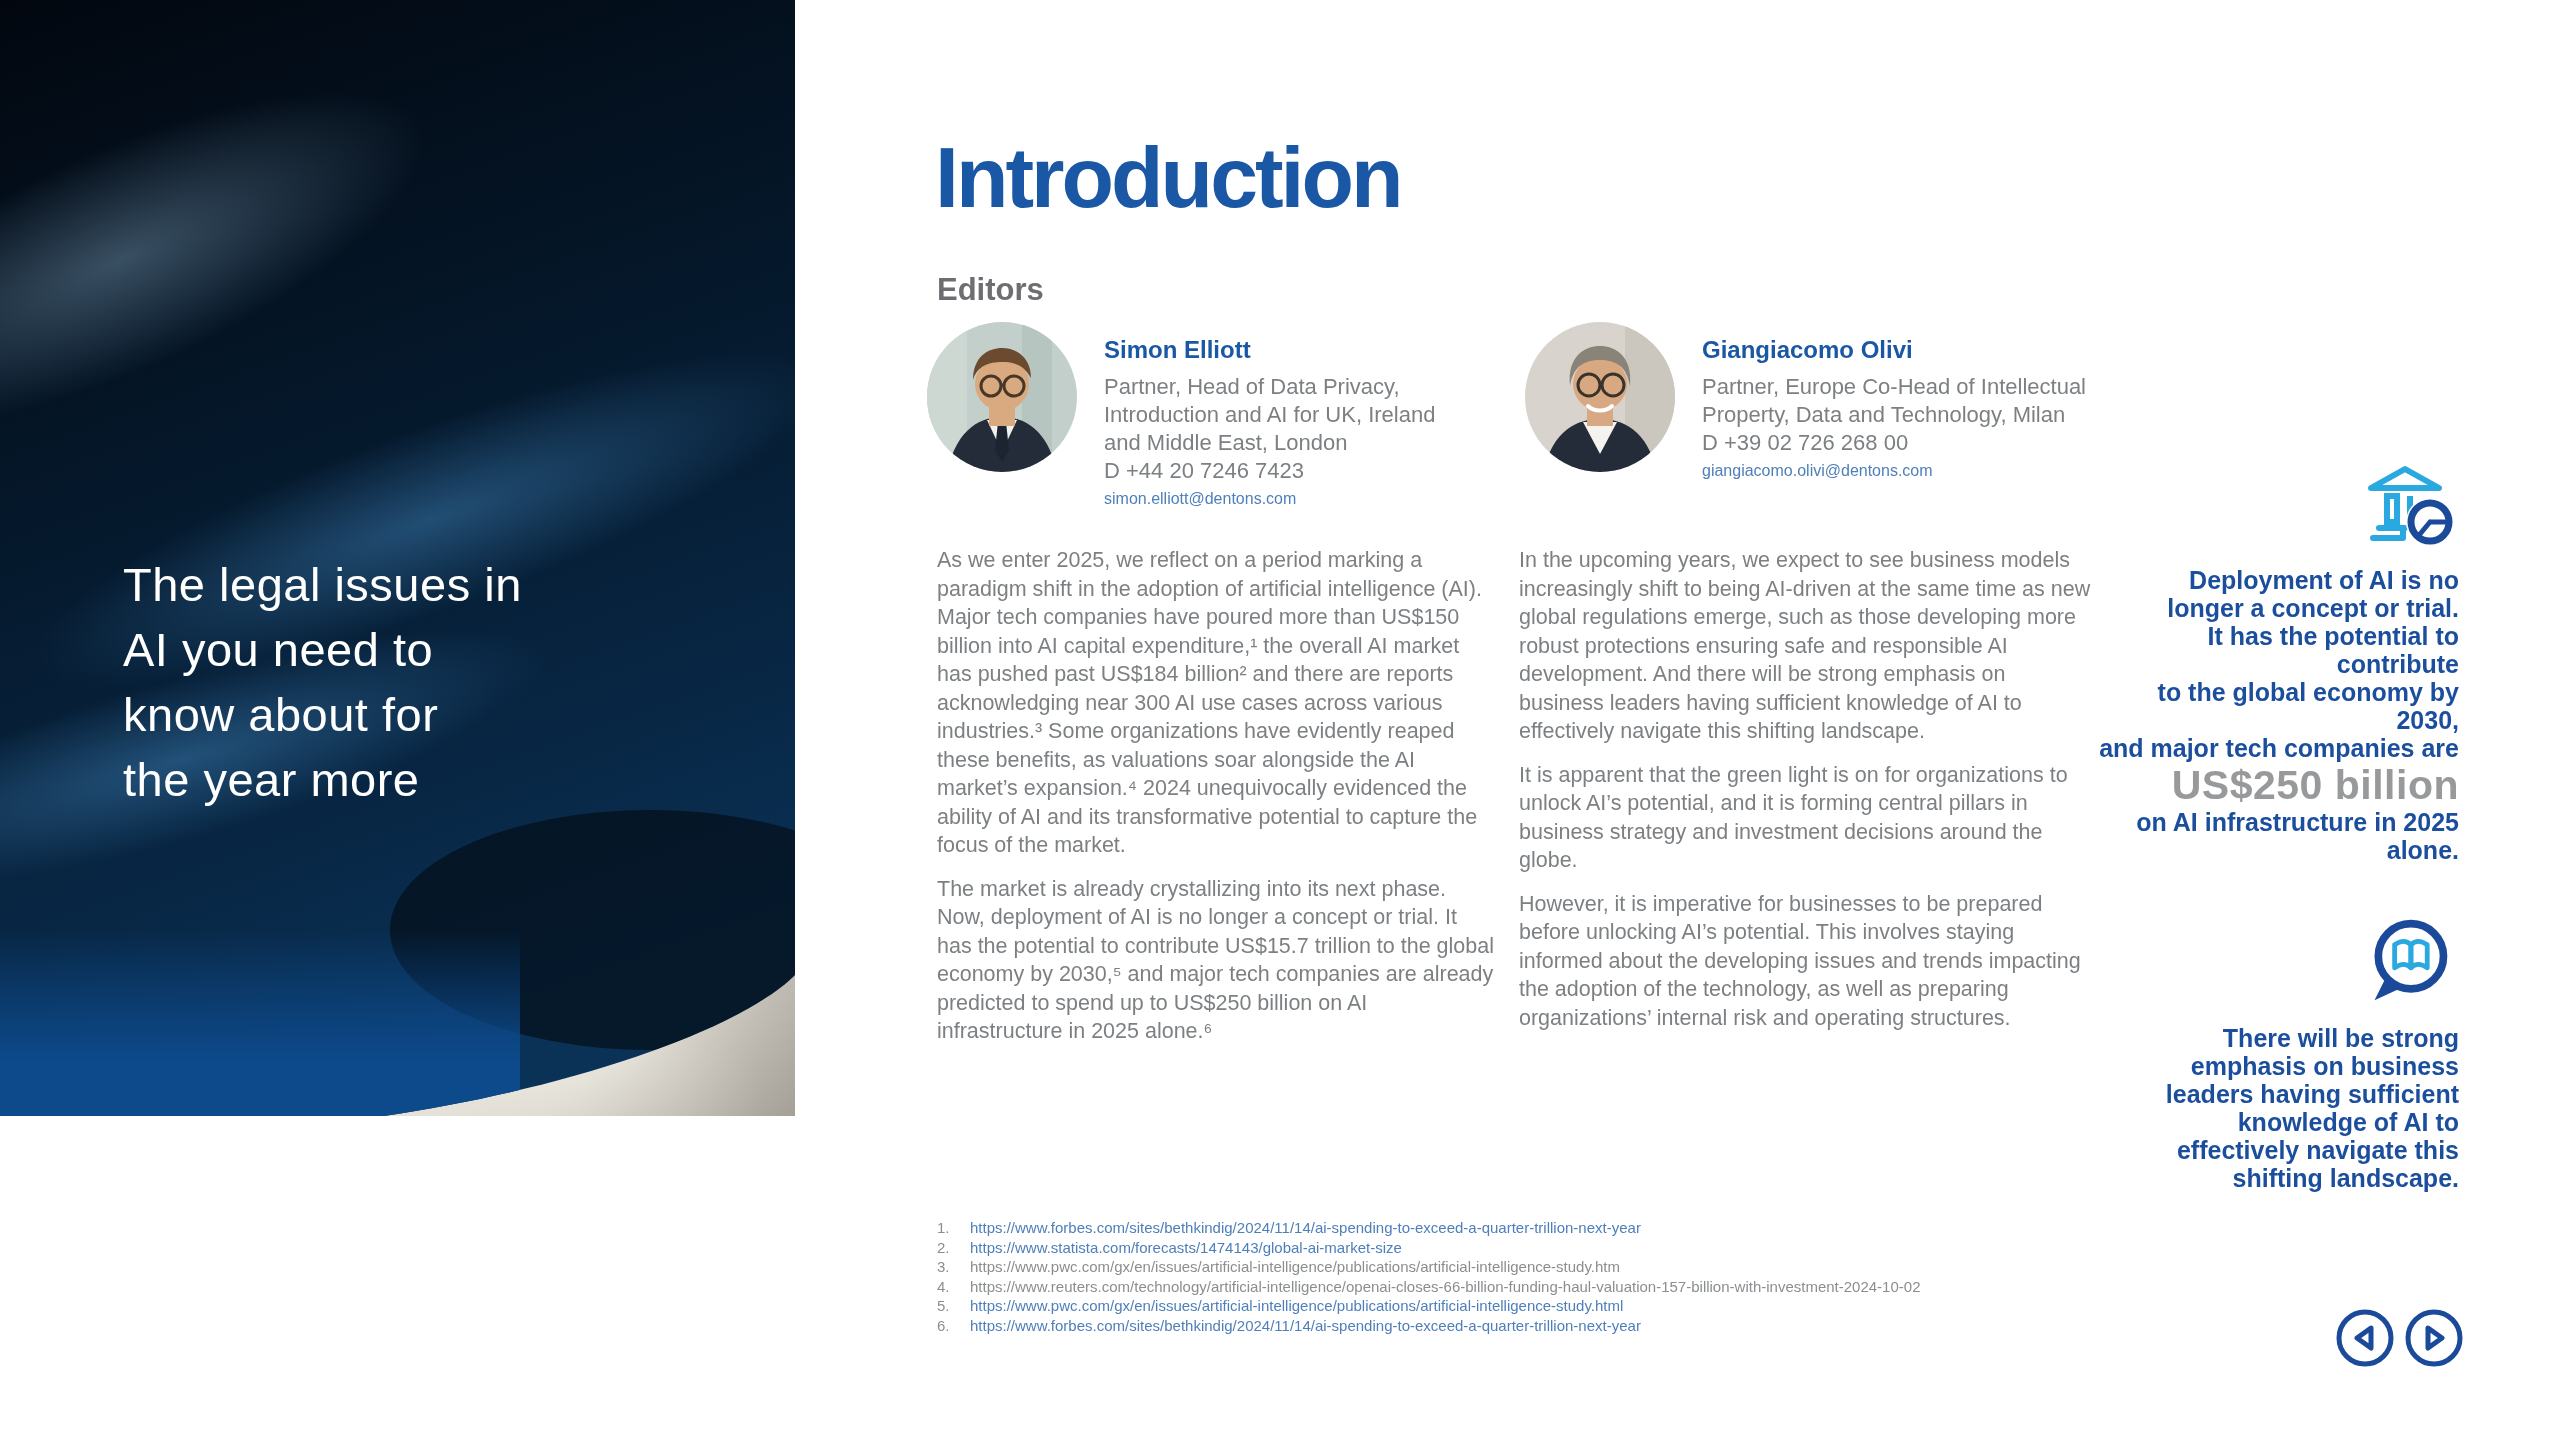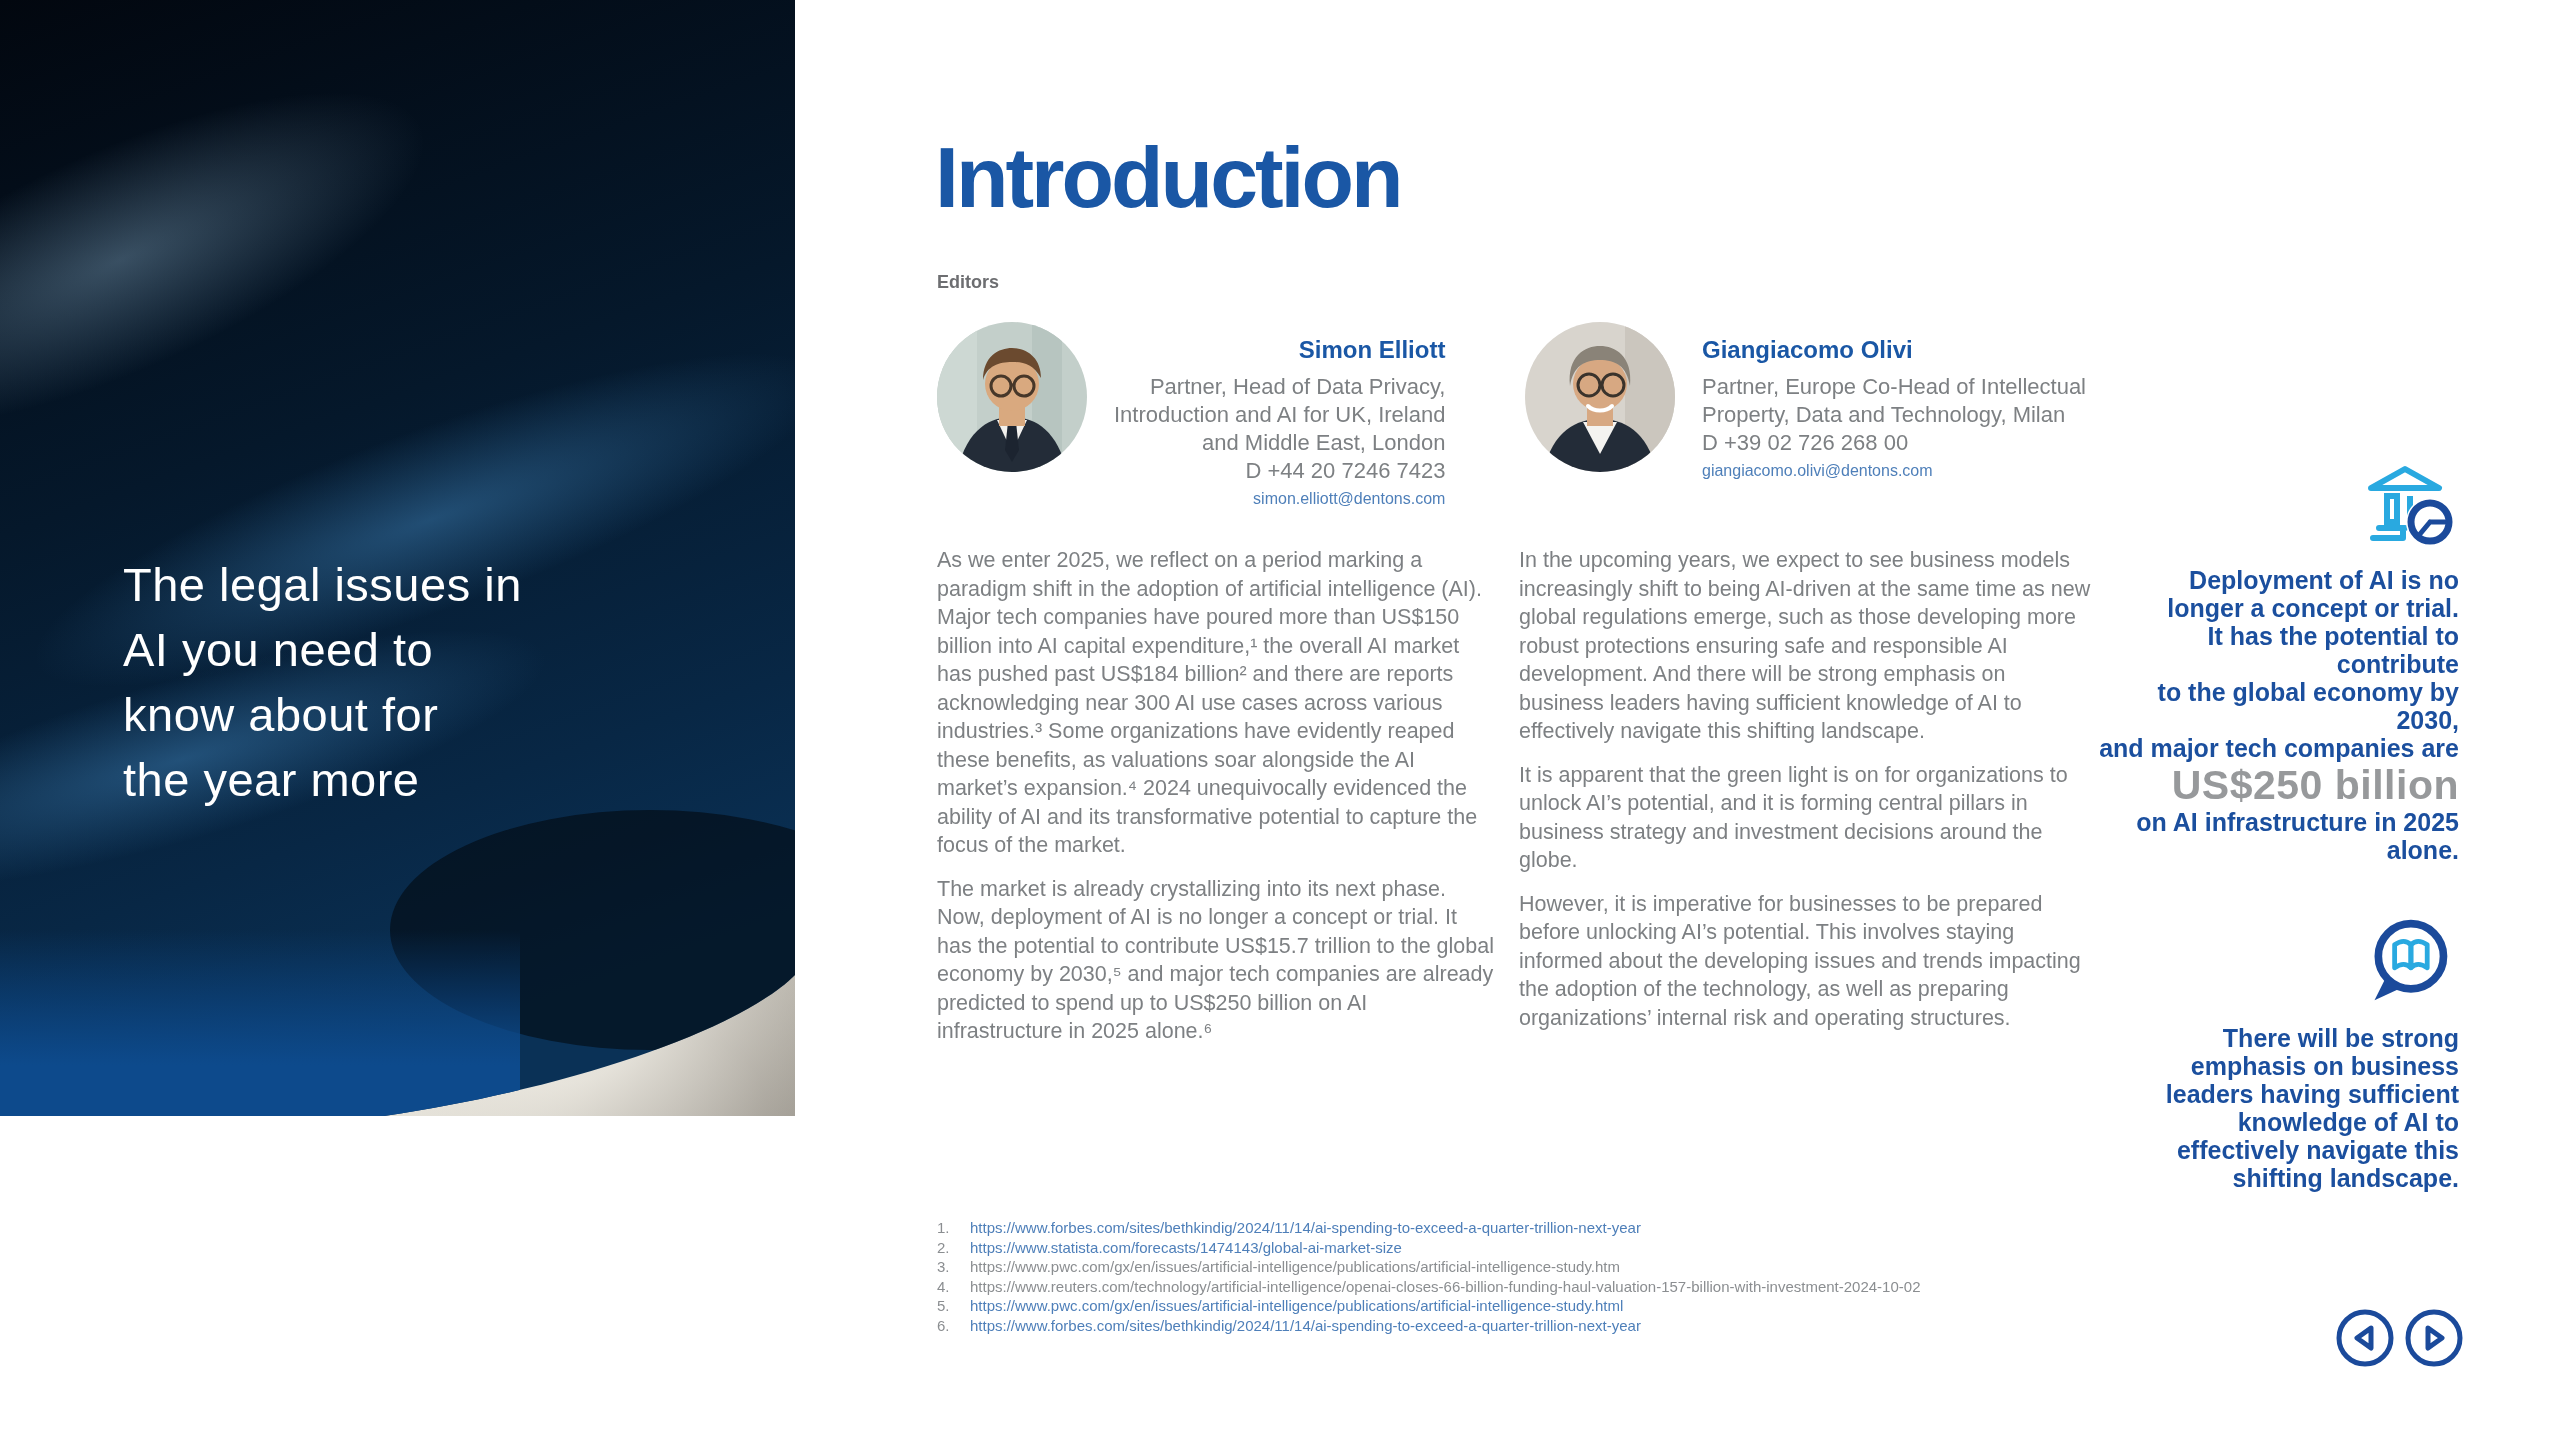--- a/index.html
+++ b/index.html
@@ -24,24 +24,24 @@
   .cover-title { position:absolute; left:123px; top:552px; color:#ffffff; font-weight:300;
     font-size:47px; line-height:65px; letter-spacing:.5px; }
   .cover-footer { position:absolute; left:125px; top:1356px; font-size:20px; display:flex; align-items:baseline; }
   .page-num { color:#42484d; font-weight:bold; }
   .footer-text { color:#404040; margin-left:56px; }
 
   
   .content { position:absolute; left:795px; top:0; width:1765px; height:1440px; background:#ffffff;margin-left:22px; }
   .main-heading { position:absolute; left:118px; top:128px; color:#1a57a5; font-weight:bold;
     font-size:86px; letter-spacing:-3px; }
-  .editors-label { position:absolute; left:120px; top:272px; color:#6d6e71; font-weight:bold; font-size:18px; }
+  .editors-label { position:absolute; left:120px; top:272px; color:#6d6e71; font-weight:bold; font-size:31px; }
 
   .editor { position:absolute; top:322px; display:flex; }
-  .editor-1 { left:120px;text-align:right; }
+  .editor-1 { left:110px; }
   .editor-2 { left:708px; }
   .avatar { width:150px; height:150px; border-radius:50%; overflow:hidden; flex:0 0 150px; }
   .editor-info { margin-left:27px; padding-top:14px; }
   .editor-name { color:#1a57a5; font-weight:bold; font-size:24px; margin-bottom:9px; }
   .editor-line { color:#7d8083; font-size:22px; line-height:28px; }
   .editor-email { color:#4e7fb9; font-size:16px; line-height:28px; text-decoration:none; display:inline-block; }
 
   .body-col { position:absolute; top:546px; color:#7d8083; font-size:21.5px; line-height:28.5px; }
   .col-1 { left:120px; width:560px; }
   .col-2 { left:702px; width:575px; }

